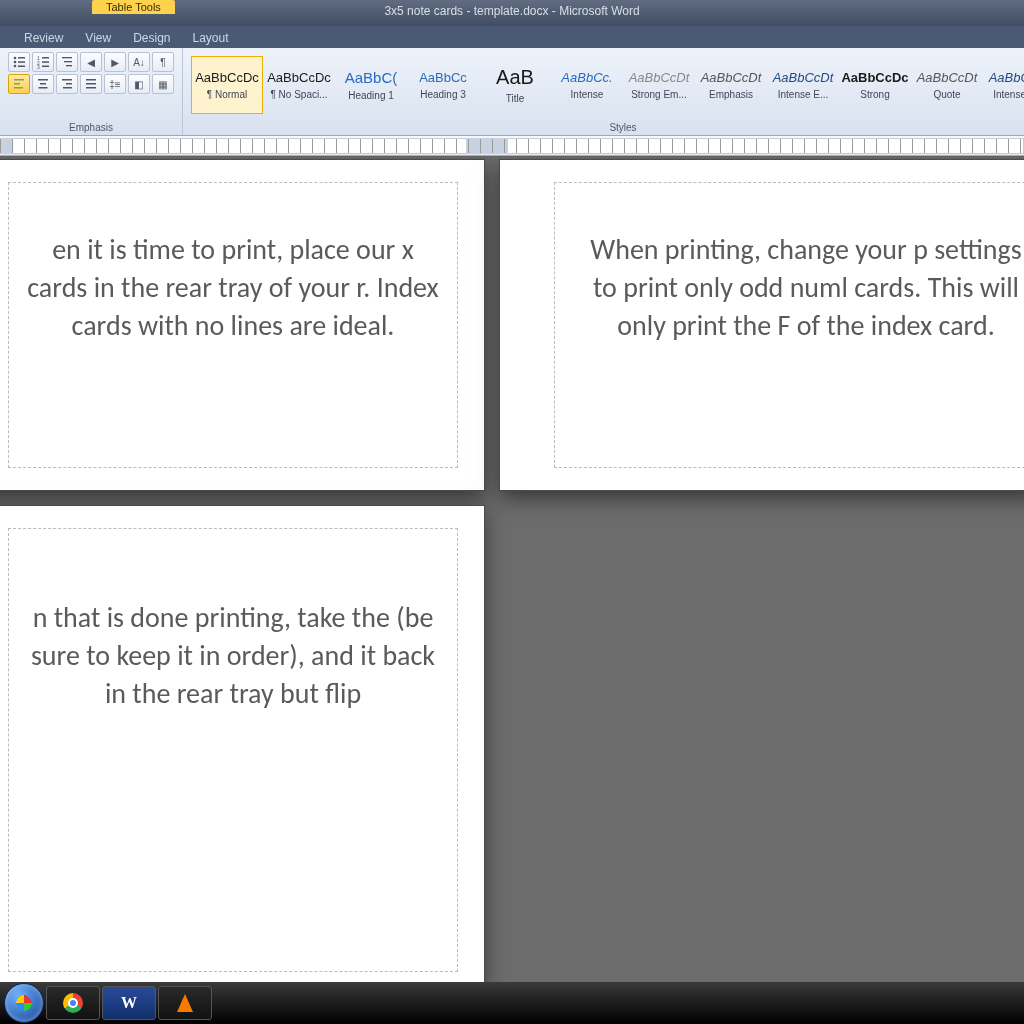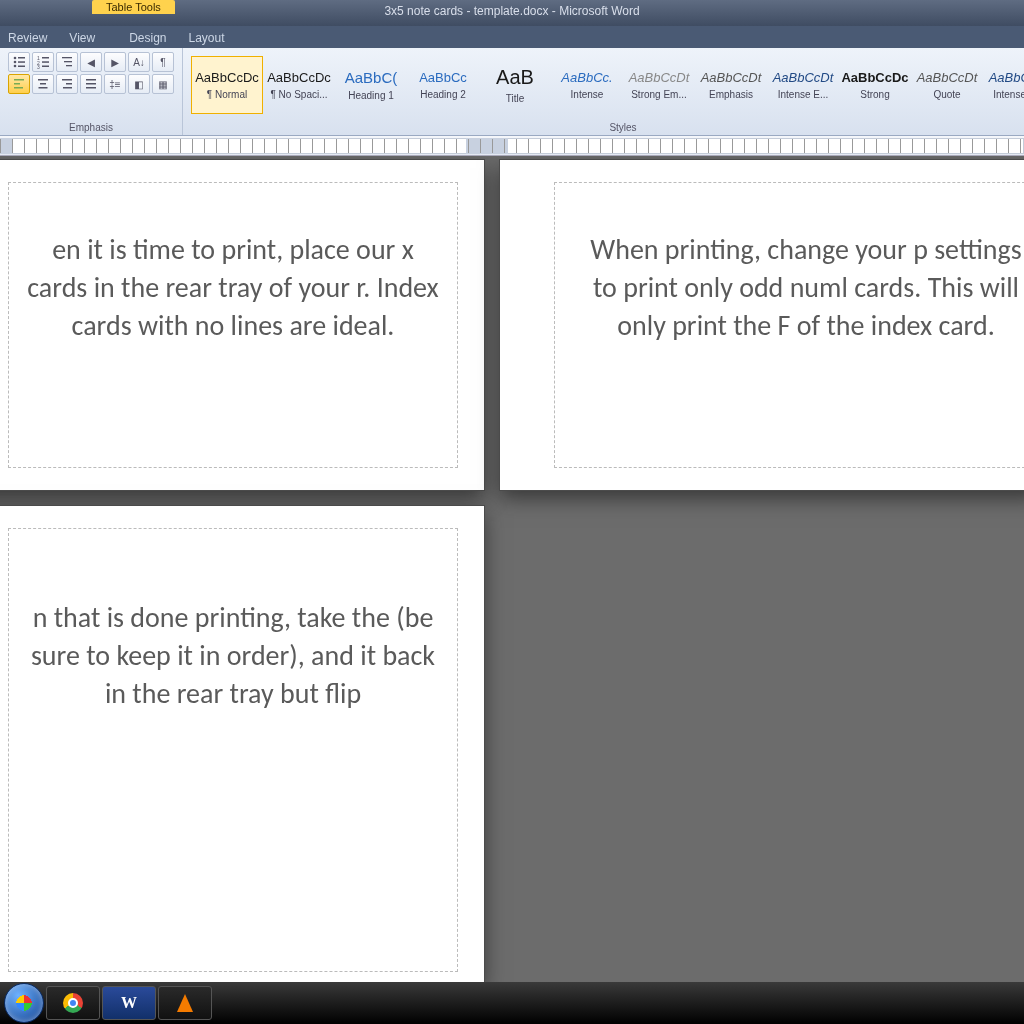--- a/index.html
+++ b/index.html
@@ -5,21 +5,21 @@
   * { box-sizing: border-box; margin: 0; padding: 0; }
   html, body { width: 1024px; height: 1024px; overflow: hidden; font-family: "Segoe UI", Tahoma, sans-serif; background: #666; }
 
   
   .titlebar { height: 26px; background: linear-gradient(#5f6c82,#3f4c62); color: #fff; display: flex; align-items: center; font-size: 12px; }
   .tabletools-wrap { position: absolute; left: 92px; top: 0; }
   .tabletools-label { background: #ffd24d; color: #3a2a00; font-size: 11px; padding: 1px 14px; border-radius: 2px 2px 0 0; display: inline-block; }
   .doc-title { position: absolute; left: 50%; transform: translateX(-50%); top: 4px; color: #d9dfeb; font-size: 12px; white-space: nowrap; }
 
   
-  .tabstrip { margin-top: 0; height: 22px; background: #4a5a74; display: flex; align-items: flex-end; color: #cdd7e6; font-size: 12px; padding-left: 8px; gap: 22px; }
+  .tabstrip { margin-top: 0; height: 22px; background: #4a5a74; display: flex; align-items: flex-end; color: #cdd7e6; font-size: 12px; padding-left: 24px; gap: 22px; }
   .tabstrip span { padding-bottom: 3px; }
 
   
   .ribbon { height: 88px; background: linear-gradient(#eef3fa,#d8e1ef); border-bottom: 1px solid #9aa9c2; display: flex; }
   .group { border-right: 1px solid #b9c5d8; padding: 4px 8px 2px; display: flex; flex-direction: column; justify-content: space-between; }
   .group-label { text-align: center; font-size: 10px; color: #556; padding-top: 2px; }
 
   
   .para-icons { display: flex; flex-direction: column; gap: 2px; }
   .para-row { display: flex; gap: 2px; }
@@ -87,21 +87,21 @@
 <div class="titlebar">
   <div class="doc-title">3x5 note cards - template.docx - Microsoft Word</div>
   <div class="tabletools-wrap">
     <div class="tabletools-label">Table Tools</div>
   </div>
 </div>
 
 <div class="tabstrip">
   <span>Review</span>
   <span>View</span>
-  <span style="margin-left:12px">Design</span>
+  <span style="margin-left:0">Design</span>
   <span>Layout</span>
 </div>
 
 <div class="ribbon">
   <div class="group" style="width:206px">
     <div class="para-icons">
       <div class="para-row">
         <div class="pbtn">
             <svg class="pico" viewBox="0 0 14 14">
               <circle cx="3" cy="3" r="1.3" fill="#556"></circle>
@@ -180,21 +180,21 @@
       <div class="style-item">
           <div class="style-preview">AaBbCcDc</div>
           <div class="lab">¶ No Spaci...</div>
         </div>
       <div class="style-item">
           <div class="style-preview" style="color:#2a6bbf;font-size:15px">AaBbC(</div>
           <div class="lab">Heading 1</div>
         </div>
       <div class="style-item">
           <div class="style-preview" style="color:#2a6bbf">AaBbCc</div>
-          <div class="lab">Heading 2</div>
+          <div class="lab">Heading 3</div>
         </div>
       <div class="style-item title">
           <div class="style-preview">AaB</div>
           <div class="lab">Title</div>
         </div>
       <div class="style-item blue">
           <div class="style-preview">AaBbCc.</div>
           <div class="lab">Intense</div>
         </div>
       <div class="style-item blue">

